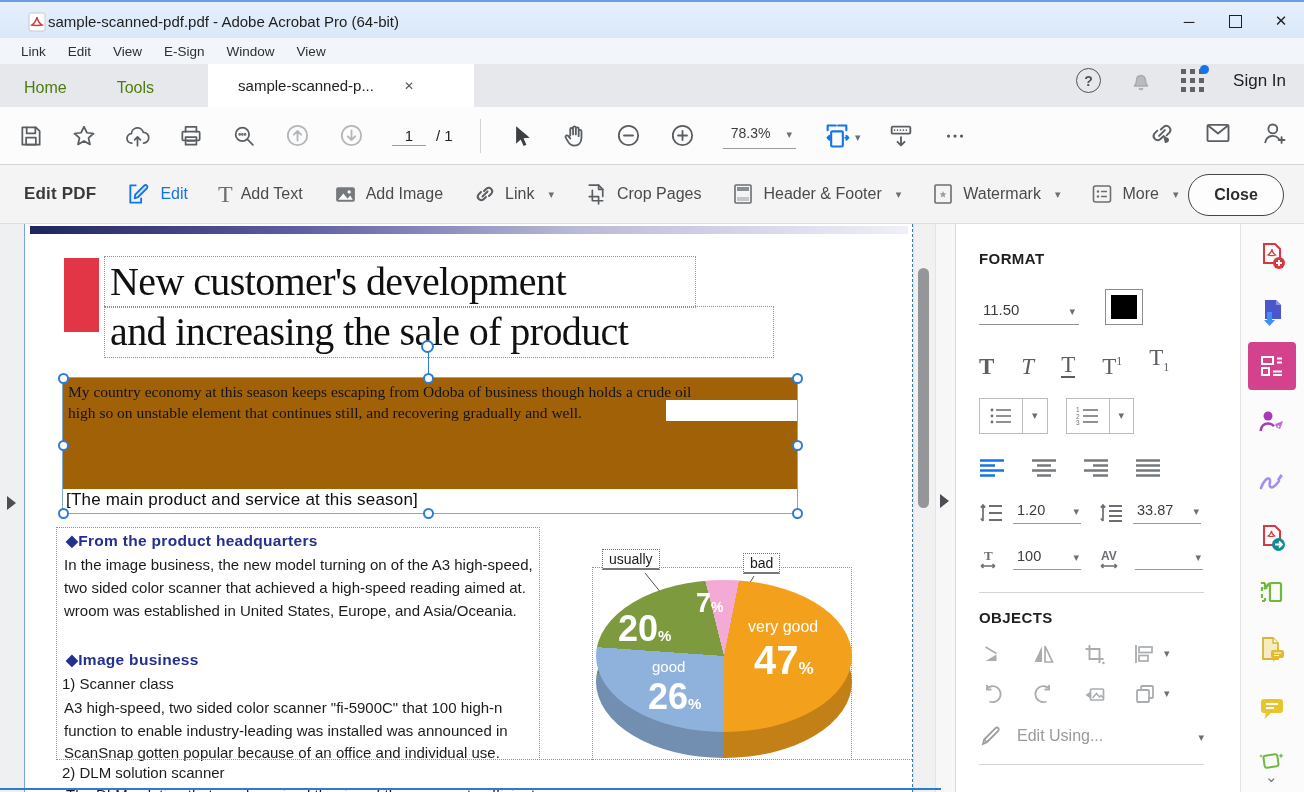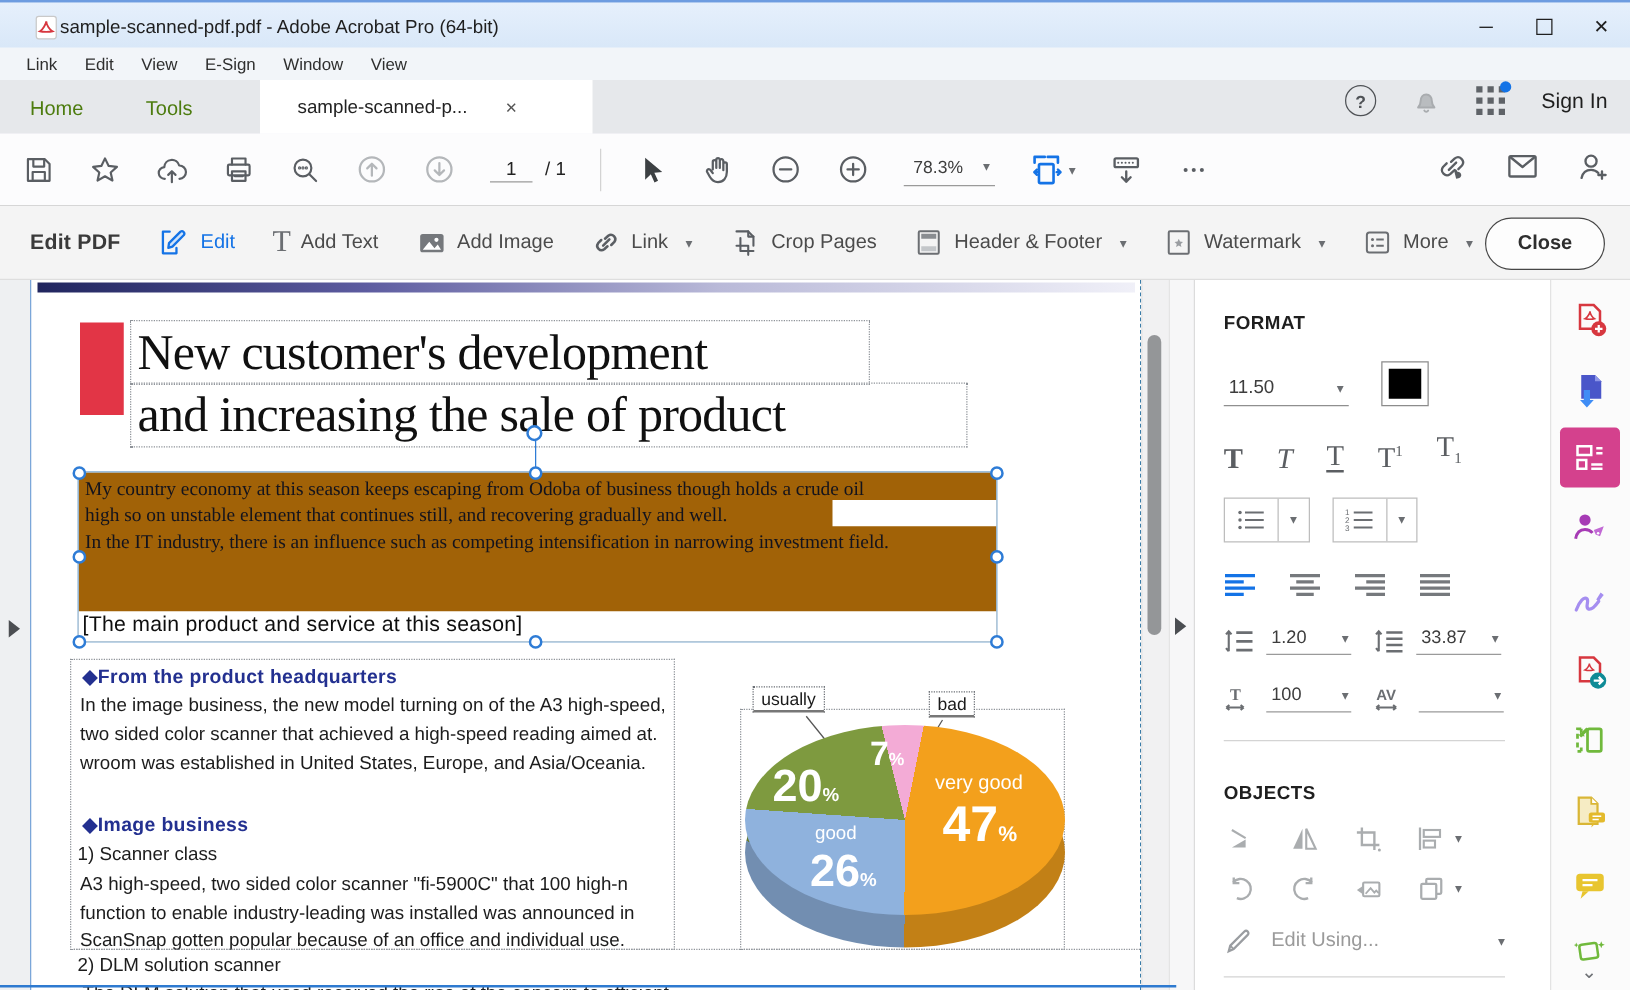--- a/index.html
+++ b/index.html
@@ -343,21 +343,20 @@
 <div class="abs serif doctitle" style="left:110px;top:258px">New customer's development</div>
 <div class="abs serif doctitle" style="left:110px;top:308px">and increasing the sale of product</div>
 
 <div class="abs rotline"></div>
 <div class="abs rothandle"></div>
 
 <div class="abs selbox">
   <span class="parline serif" style="top:5px">My country economy at this season keeps escaping from Odoba of business though holds a crude oil</span>
   <div class="abs" style="left:603px;top:22px;width:131px;height:21px;background:#fff"></div>
   <span class="parline serif" style="top:26px">high so on unstable element that continues still, and recovering gradually and well.</span>
-  <span class="parline serif" style="top:47px">In the IT industry, there is an influence such as competing intensification in narrowing investment field.</span>
   <div class="selband">
     <span class="secthead" style="position:absolute;left:3px;top:1px">[The main product and service at this season]</span>
   </div>
 </div>
 
 <div class="abs handle" style="left:58px;top:373px"></div>
 <div class="abs handle" style="left:423px;top:373px"></div>
 <div class="abs handle" style="left:792px;top:373px"></div>
 <div class="abs handle" style="left:58px;top:440px"></div>
 <div class="abs handle" style="left:792px;top:440px"></div>
@@ -507,21 +506,21 @@
         <text x="2" y="12" font-size="12" font-weight="bold" fill="#6b6e72">AV</text>
         <path d="M2 18h16M2 18l2.5-2M2 18l2.5 2M18 18l-2.5-2M18 18l-2.5 2" stroke="#6b6e72" stroke-width="1.6" fill="none"></path>
       </svg>
     <div class="valsm">
       <span></span>
       <span class="caret-only"></span>
     </div>
   </div>
 
   <div class="pdiv"></div>
-  <div class="ph" style="margin-top:33px">OBJECTS</div>
+  <div class="ph" style="margin-top:16px">OBJECTS</div>
 
   <div class="objrow">
     <svg width="27" height="24" viewBox="0 0 24 24">
         <path d="M5 19L16 12.5V19z" fill="#aaadaf"></path>
         <path d="M5 5l11 6.5" stroke="#aaadaf" stroke-width="1.7" fill="none"></path>
       </svg>
     <svg width="27" height="24" viewBox="0 0 24 24">
         <path d="M10.5 4L3 20h7.5z" fill="#aaadaf"></path>
         <path d="M13.5 4L21 20h-7.5z" fill="none" stroke="#aaadaf" stroke-width="1.7"></path>
       </svg>

